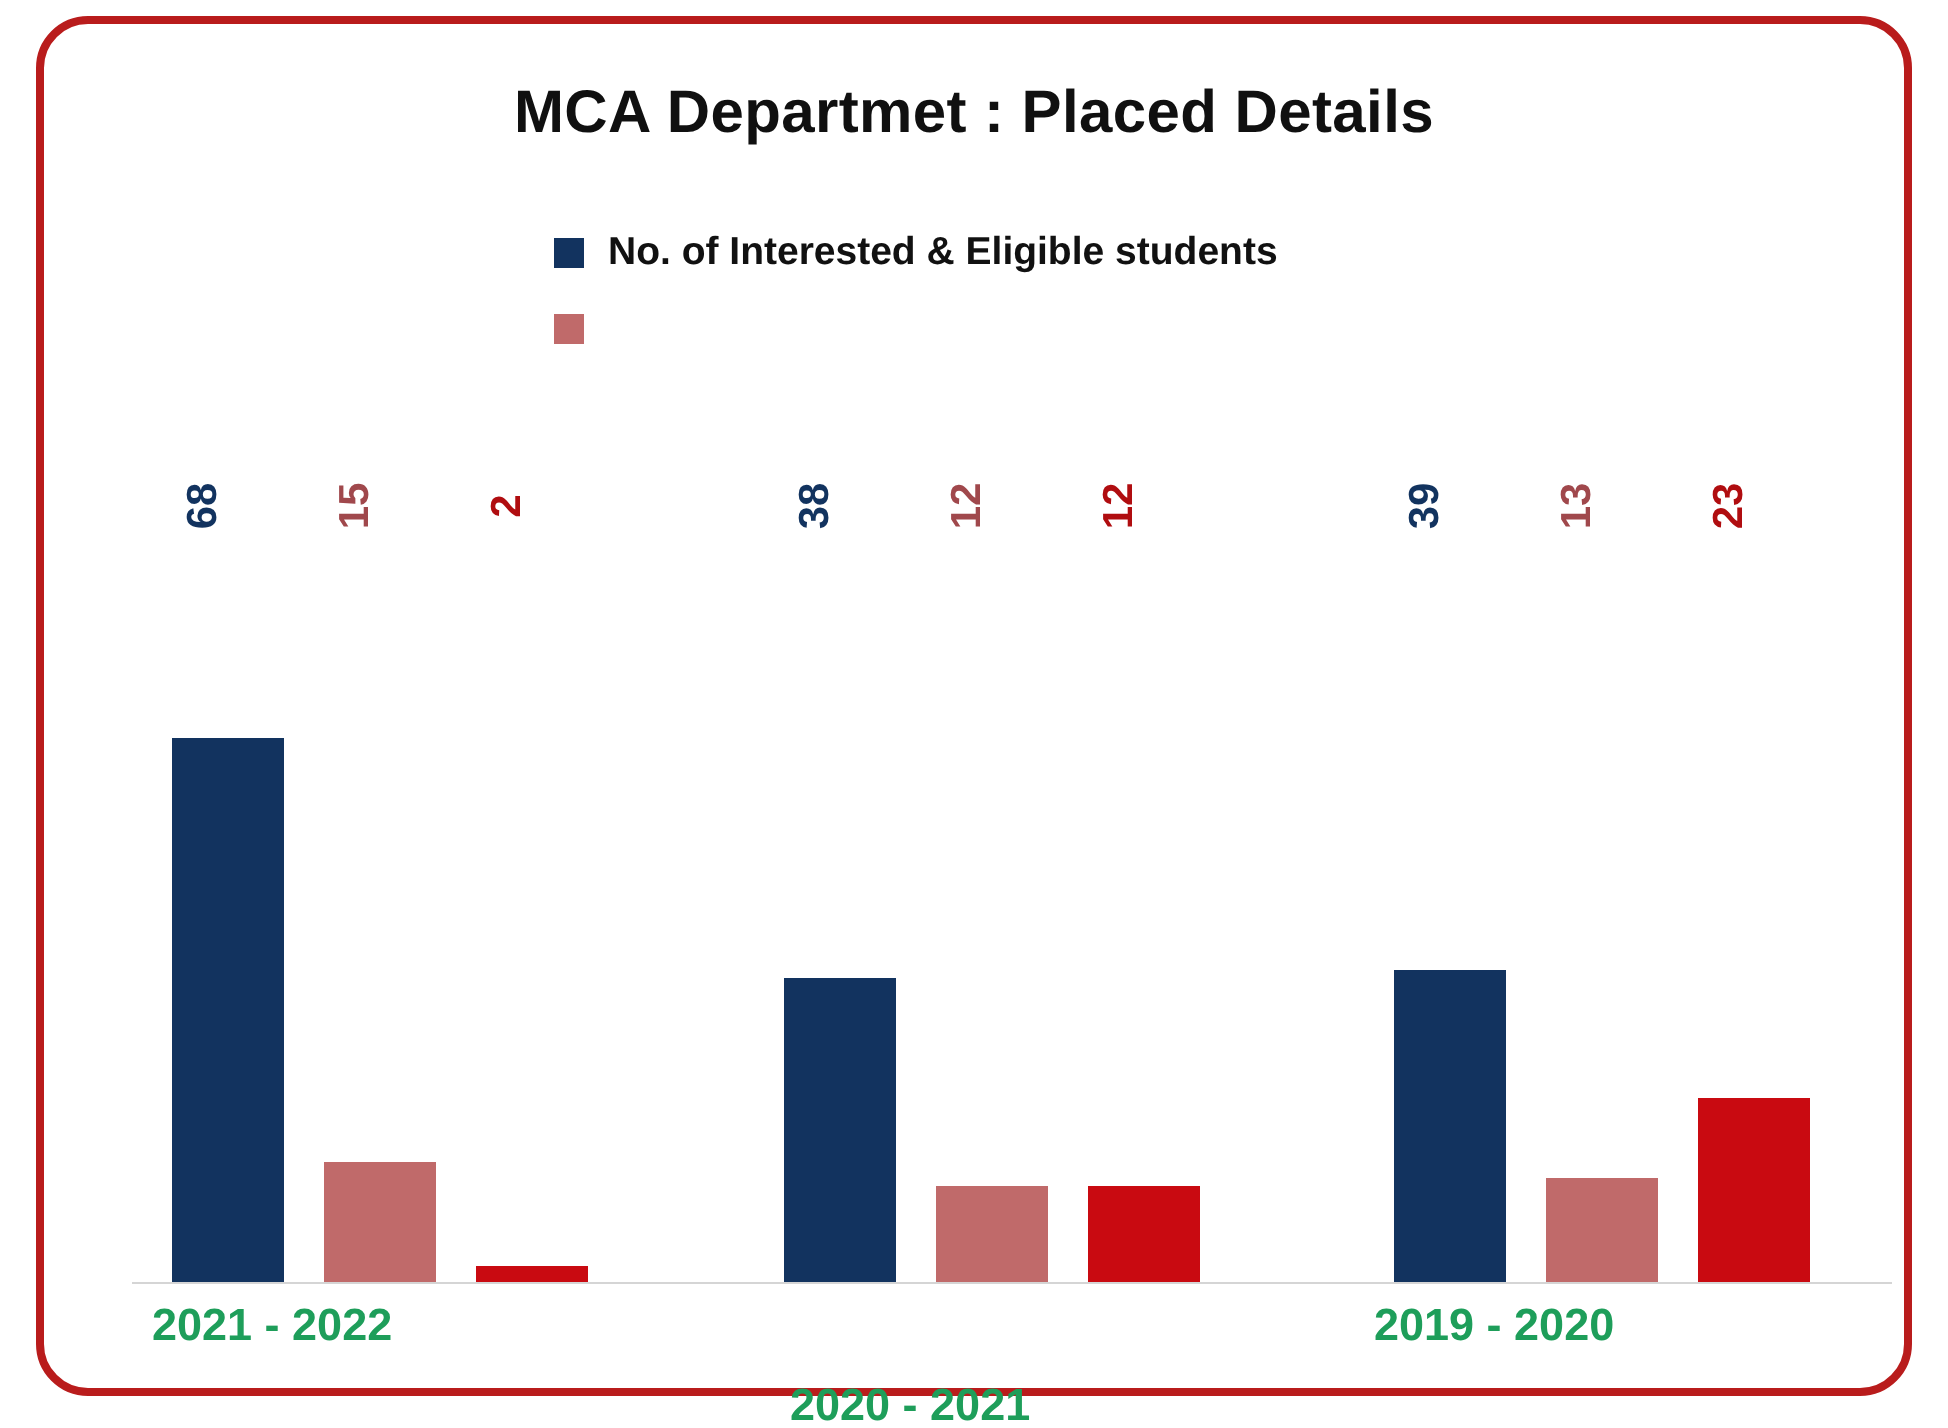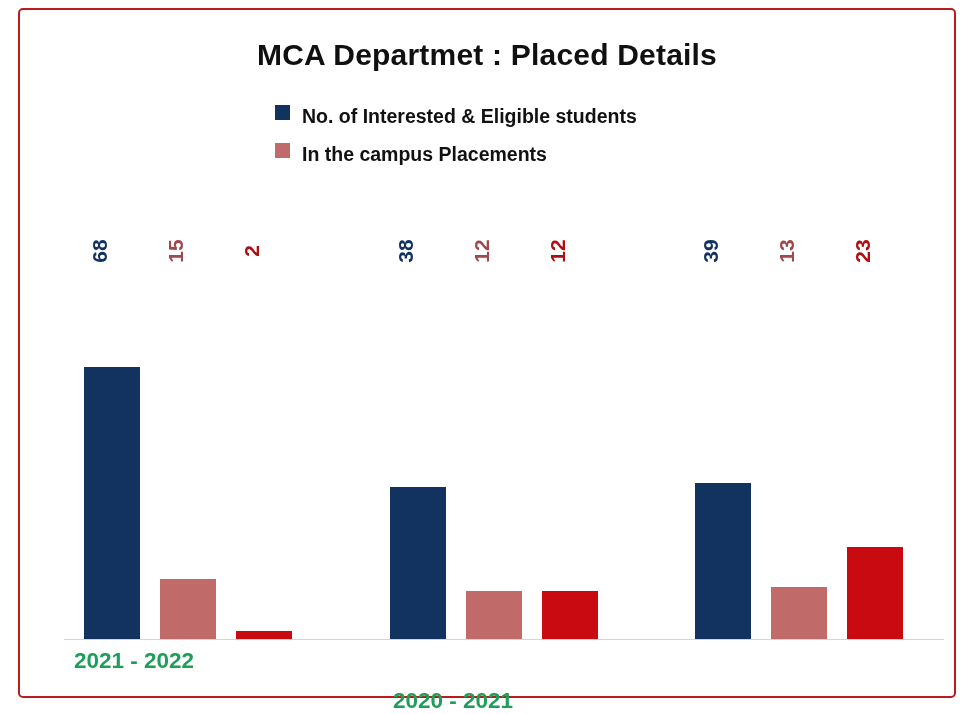--- a/index.html
+++ b/index.html
@@ -12,22 +12,22 @@
     height: 714px;
     font-family: "Liberation Sans", sans-serif;
     overflow: hidden;
   }
   .frame {
     position: absolute;
     left: 18px;
     top: 8px;
     width: 938px;
     height: 690px;
-    border: 2px solid #b91c1c;
-    border-radius: 5px;
+    border: 4px solid #b91c1c;
+    border-radius: 26px;
     box-sizing: border-box;
     background: #ffffff;
   }
   .chart-title {
     position: absolute;
     left: 0;
     top: 28px;
     width: 100%;
     text-align: center;
     font-size: 30px;
@@ -36,20 +36,21 @@
     letter-spacing: 0.2px;
   }
   .legend {
     position: absolute;
     left: 255px;
     top: 95px;
     width: 560px;
   }
   .legend-row {
     display: flex;
+    align-items: center;
     height: 38px;
   }
   .legend-swatch {
     width: 15px;
     height: 15px;
     margin-right: 12px;
     flex: 0 0 auto;
   }
   .legend-label {
     font-size: 19.5px;
@@ -130,21 +131,20 @@
 
   <div class="chart-title">MCA Departmet : Placed Details</div>
 
   <div class="legend">
     <div class="legend-row">
       <span class="legend-swatch" style="background:#12335f"></span>
       <span class="legend-label">No. of Interested &amp; Eligible students</span>
     </div>
     <div class="legend-row">
       <span class="legend-swatch" style="background:#c06a6a"></span>
-      <span class="legend-label">In the campus Placements</span>
     </div>
   </div>
 
   <div class="plot">
     <div class="baseline"></div>
 
     <div class="group" style="left:14px; width:230px;">
       <div class="bars">
         <div class="bar-wrap" style="width:76px;">
           <span class="bar-value" style="color:#12335f">68</span>
@@ -192,15 +192,16 @@
           <span class="bar-value" style="color:#b00d10">23</span>
           <div class="bar" style="height:92px; background:#c90a11;"></div>
         </div>
       </div>
     </div>
   </div>
 
   <div class="cat-labels">
     <div class="cat-label" style="left:14px; width:230px;">2021 - 2022</div>
     <div class="cat-label" style="left:333px; width:230px;margin-top:40px;">2020 - 2021</div>
+    <div class="cat-label" style="left:625px; width:230px;">2019 - 2020</div>
   </div>
 
 </div>
 
 </body></html>

